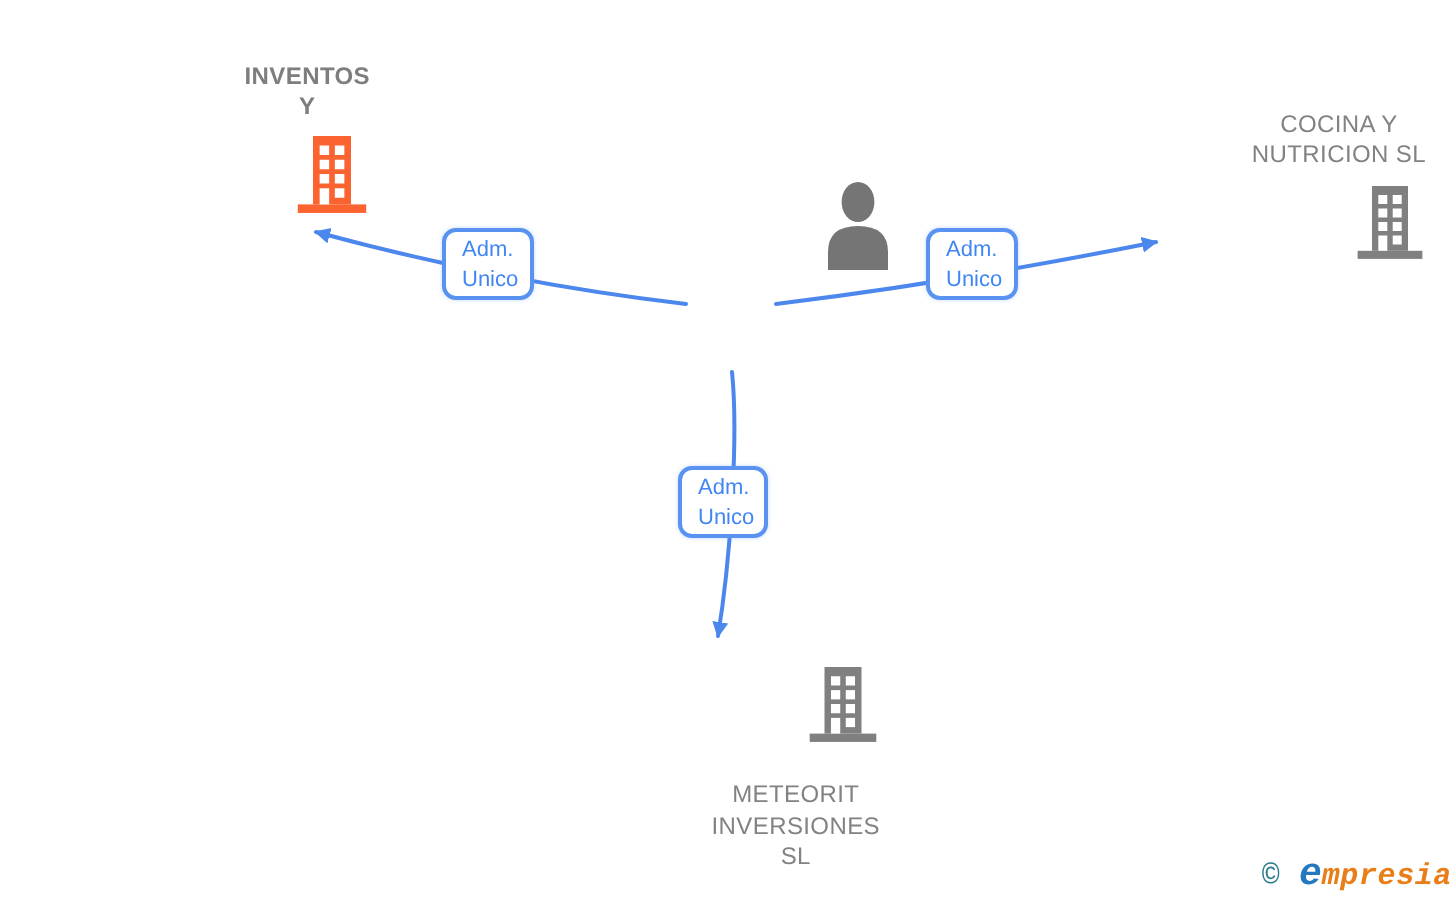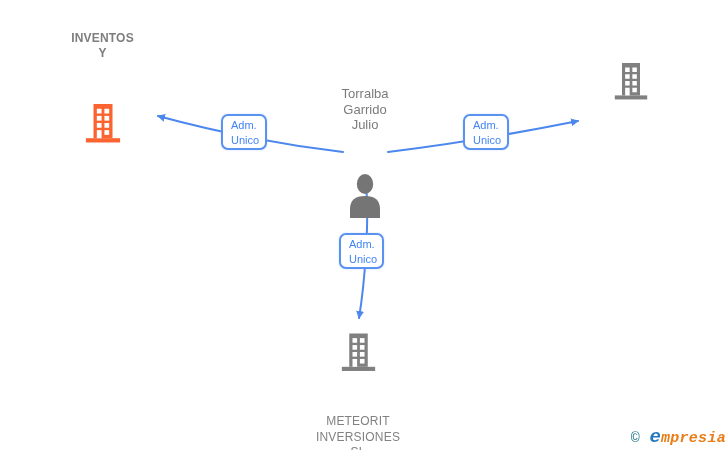--- a/index.html
+++ b/index.html
@@ -2,31 +2,31 @@
 <html><head>
 <meta charset="utf-8">
 <style>
   html,body{margin:0;padding:0;background:#ffffff;}
   body{
     width:728px;height:450px;position:relative;overflow:hidden;
     font-family:"Liberation Sans", sans-serif;
     -webkit-font-smoothing:antialiased;
   }
   #edge-layer{position:absolute;left:0;top:0;width:728px;height:450px;}
-  .node{position:absolute;display:flex;flex-direction:column;align-items:center;gap:36px;}
+  .node{position:absolute;display:flex;flex-direction:column;align-items:flex-end;}
   .company-name{
     color:#828282;font-size:12px;line-height:15px;text-align:center;
     letter-spacing:.2px;white-space:nowrap;
   }
   .company-name.bold{font-weight:bold;color:#7e7e7e;}
   .person-name{
     color:#7b7b7b;font-size:13px;line-height:15.5px;text-align:center;white-space:nowrap;
   }
   .icon-gap{margin-top:5px;}
-  .text-gap{margin-top:6px;}
+  .text-gap{margin-top:18px;}
   .edge-label{
     position:absolute;box-sizing:border-box;
     background:#ffffff;border:2px solid #5a92f2;border-radius:7px;
     color:#4285f4;font-size:11px;line-height:15px;
     padding:2px 0 0 8px;text-align:left;
     box-shadow:0 0 2px rgba(90,146,242,.35);
   }
   #logo{
     position:absolute;right:2px;top:426px;white-space:nowrap;
     font-family:Liberation Mono, monospace;font-style:italic;
@@ -62,40 +62,39 @@
     <rect x="13.5" y="13.5" width="5" height="5" fill="#ffffff"></rect>
     <rect x="21.5" y="13.5" width="5" height="5" fill="#ffffff"></rect>
     <rect x="13.5" y="21" width="5" height="5" fill="#ffffff"></rect>
     <rect x="21.5" y="21" width="5" height="5" fill="#ffffff"></rect>
     <rect x="13.5" y="28.5" width="5" height="8.5" fill="#ffffff"></rect>
     <rect x="21.5" y="28.5" width="5" height="5" fill="#ffffff"></rect>
   </svg>
 </div>
 
 <div class="node" style="left:548px;top:55px;width:165px;">
+  <div class="company-name">
+    <div>COCINA Y</div>
+    <div>NUTRICION SL</div>
+  </div>
   <svg class="icon-gap" width="36" height="42" viewBox="0 0 40 42">
     <rect x="2" y="37" width="36" height="4.5" fill="#808080"></rect>
     <rect x="10" y="1" width="20" height="36" fill="#808080"></rect>
     <rect x="13.5" y="6" width="5" height="5" fill="#ffffff"></rect>
     <rect x="21.5" y="6" width="5" height="5" fill="#ffffff"></rect>
     <rect x="13.5" y="13.5" width="5" height="5" fill="#ffffff"></rect>
     <rect x="21.5" y="13.5" width="5" height="5" fill="#ffffff"></rect>
     <rect x="13.5" y="21" width="5" height="5" fill="#ffffff"></rect>
     <rect x="21.5" y="21" width="5" height="5" fill="#ffffff"></rect>
     <rect x="13.5" y="28.5" width="5" height="8.5" fill="#ffffff"></rect>
     <rect x="21.5" y="28.5" width="5" height="5" fill="#ffffff"></rect>
   </svg>
 </div>
 
 <div class="node" style="left:283px;top:86px;width:164px;">
-  <div class="person-name">
-    <div>Torralba</div>
-    <div>Garrido</div>
-    <div>Julio</div>
-  </div>
   <svg class="icon-gap" width="36" height="44" viewBox="0 0 36 44">
     <ellipse cx="18" cy="10" rx="8.2" ry="10" fill="#757575"></ellipse>
     <path d="M3,44 L3,35 Q3,22 18,22 Q33,22 33,35 L33,44 Z" fill="#757575"></path>
   </svg>
 </div>
 
 <div class="node" style="left:276px;top:332px;width:164px;">
   <svg width="37" height="40" viewBox="0 0 40 42">
     <rect x="2" y="37" width="36" height="4.5" fill="#808080"></rect>
     <rect x="10" y="1" width="20" height="36" fill="#808080"></rect>

